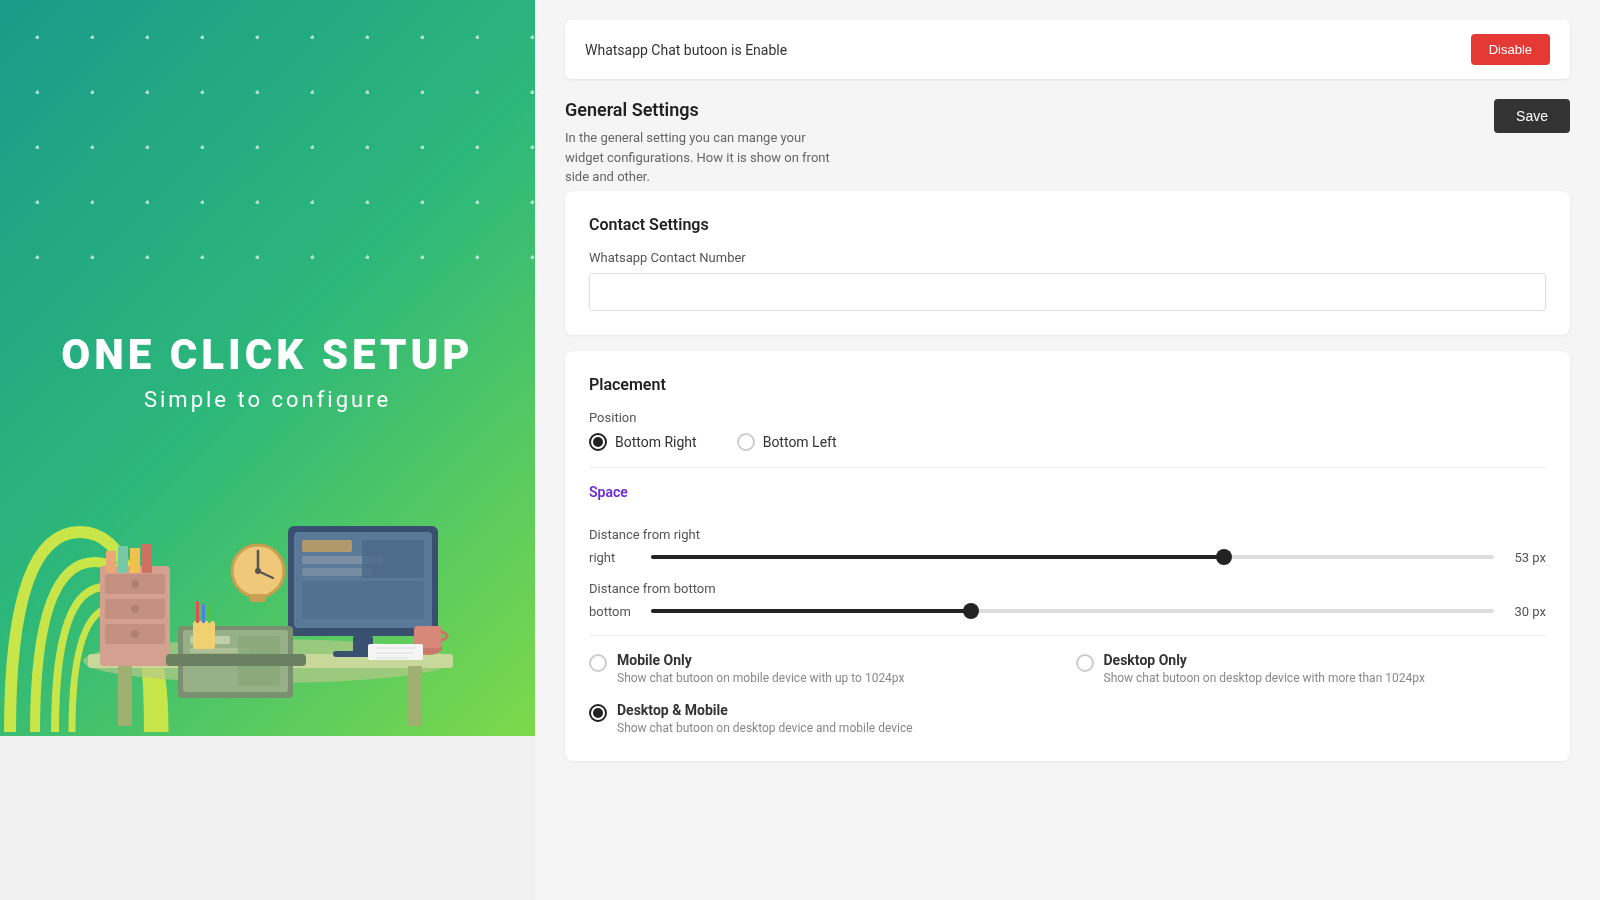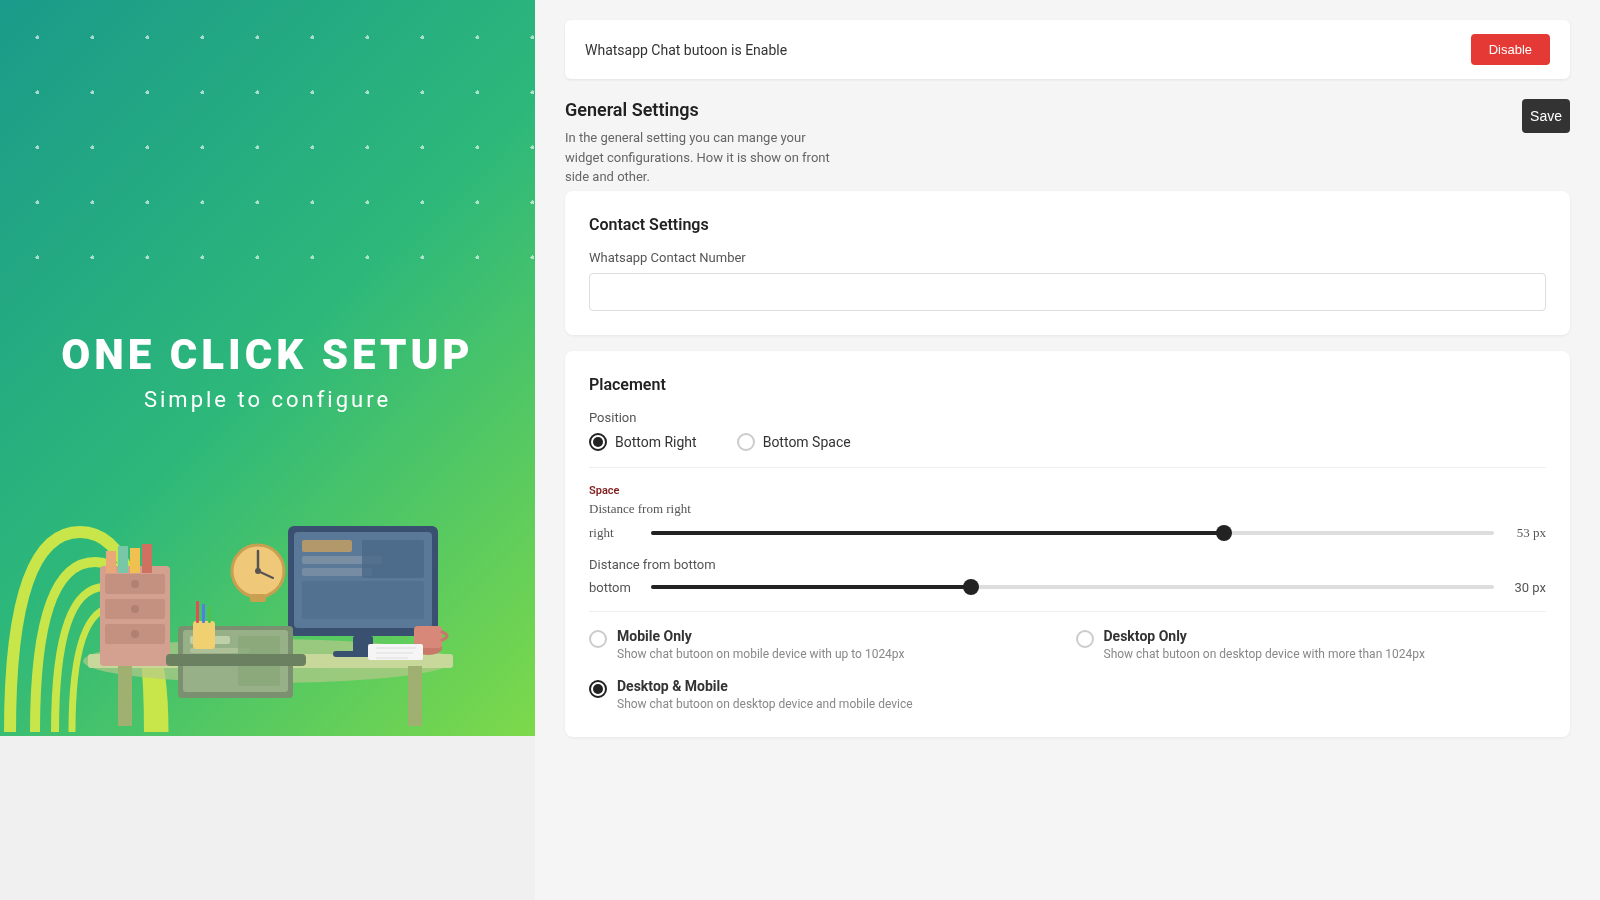--- a/index.html
+++ b/index.html
@@ -100,21 +100,21 @@
       color: #666;
       max-width: 280px;
       line-height: 1.5;
     }
 
     .btn-save {
       background: #333;
       color: white;
       border: none;
       border-radius: 4px;
-      padding: 9px 8px;
+      padding: 9px 22px;
       font-size: 14px;
       cursor: pointer;
       font-weight: 500;
     }
 
     
     .card {
       background: white;
       border-radius: 8px;
       padding: 24px;
@@ -183,24 +183,24 @@
       background: #222;
     }
 
     .radio-label {
       font-size: 14px;
       color: #333;
     }
 
     
     .space-label {
-      font-size: 11px;
+      font-size: 14px;
       font-weight: 600;
-      color: #7f1d1d;
-      margin-bottom: 4px;
+      color: #6d28d9;
+      margin-bottom: 27px;
     }
 
     .slider-row {
       display: flex;
       align-items: center;
       gap: 12px;
       margin-bottom: 16px;
     }
 
     .slider-name {
@@ -413,29 +413,29 @@
 
     <div class="field-label">Position</div>
     <div class="radio-group">
       <div class="radio-option">
         <div class="radio-btn selected">
         </div>
         <span class="radio-label">Bottom Right</span>
       </div>
       <div class="radio-option">
         <div class="radio-btn"></div>
-        <span class="radio-label">Bottom Space</span>
+        <span class="radio-label">Bottom Left</span>
       </div>
     </div>
 
     <hr class="divider">
 
     <div class="space-label">Space</div>
 
-    <div style="margin-bottom: 4px; font-family: Liberation Serif, serif;">
+    <div style="margin-bottom: 4px;">
       <div style="font-size:13px; color:#555; margin-bottom:8px;">Distance from right</div>
       <div class="slider-row">
         <span class="slider-name">right</span>
         <div class="slider-track">
           <div class="slider-fill" style="width: 68%;"></div>
           <div class="slider-thumb" style="left: calc(68% - 8px);"></div>
         </div>
         <span class="slider-value">53 px</span>
       </div>
     </div>

